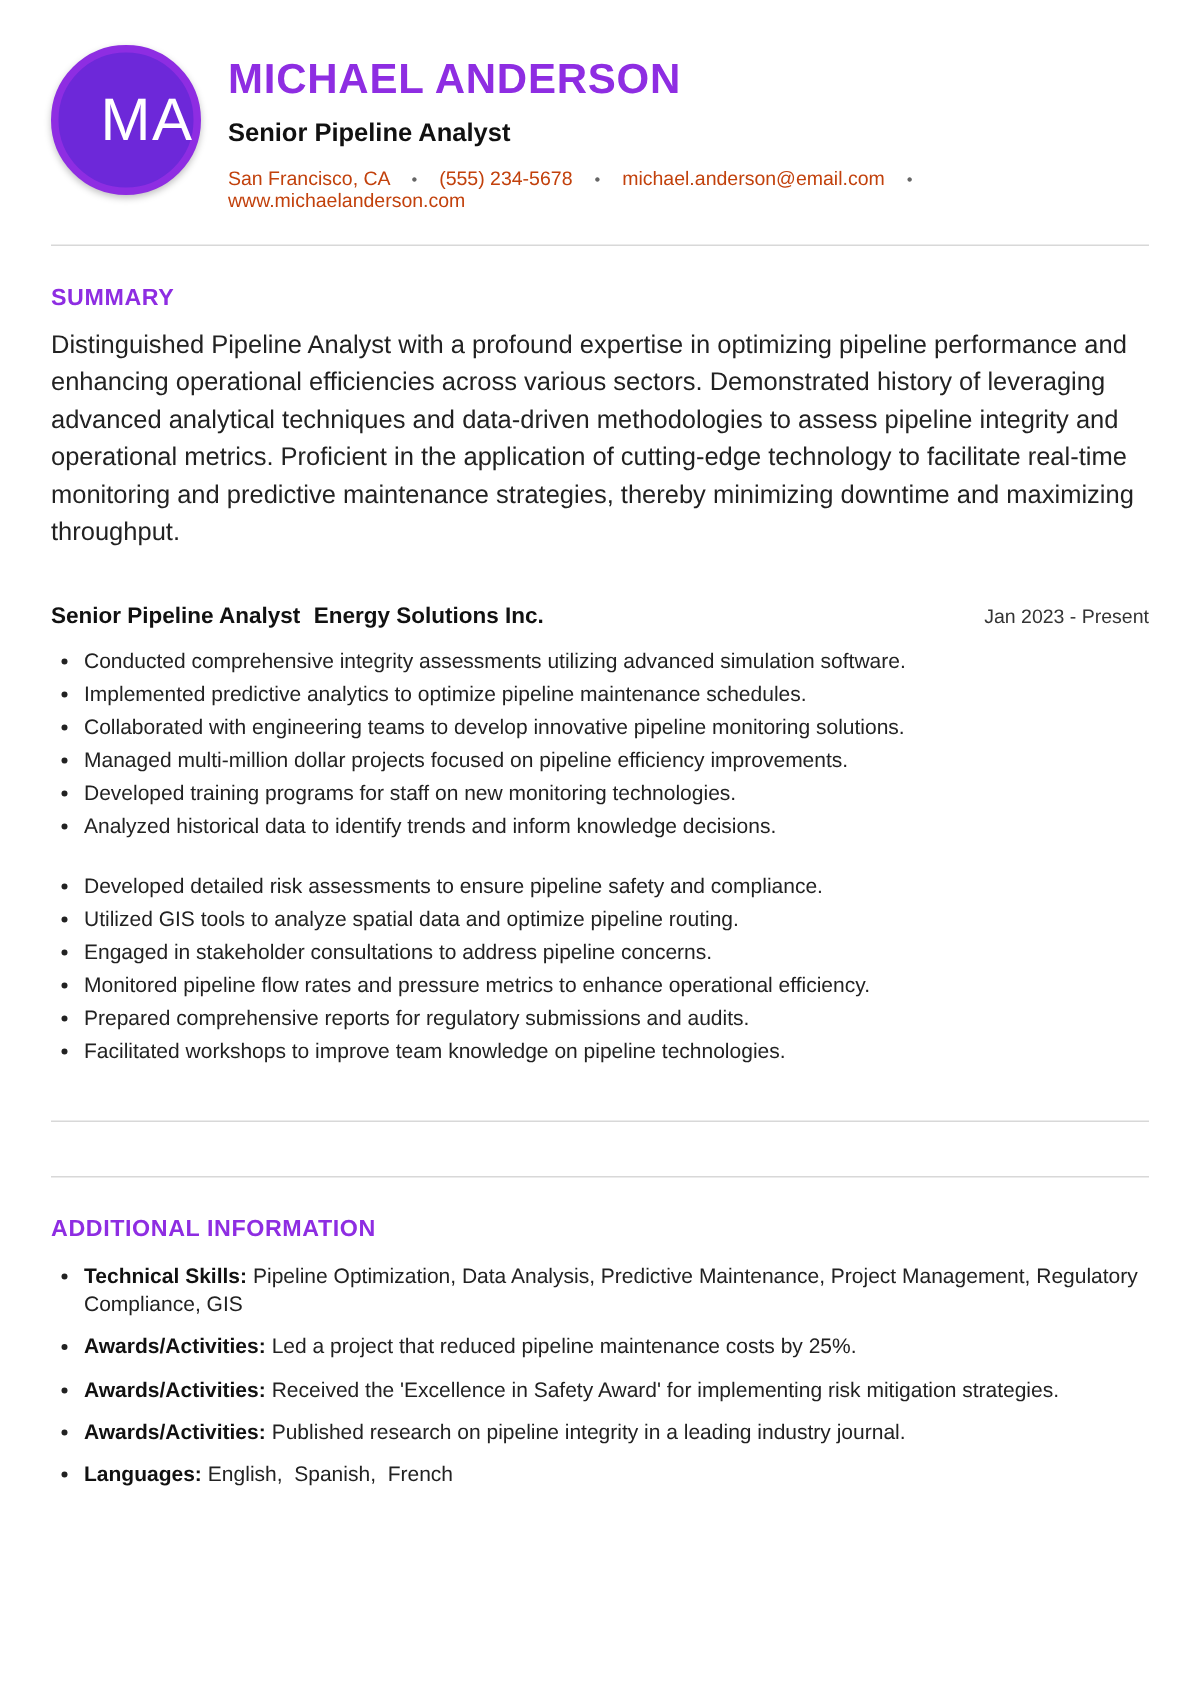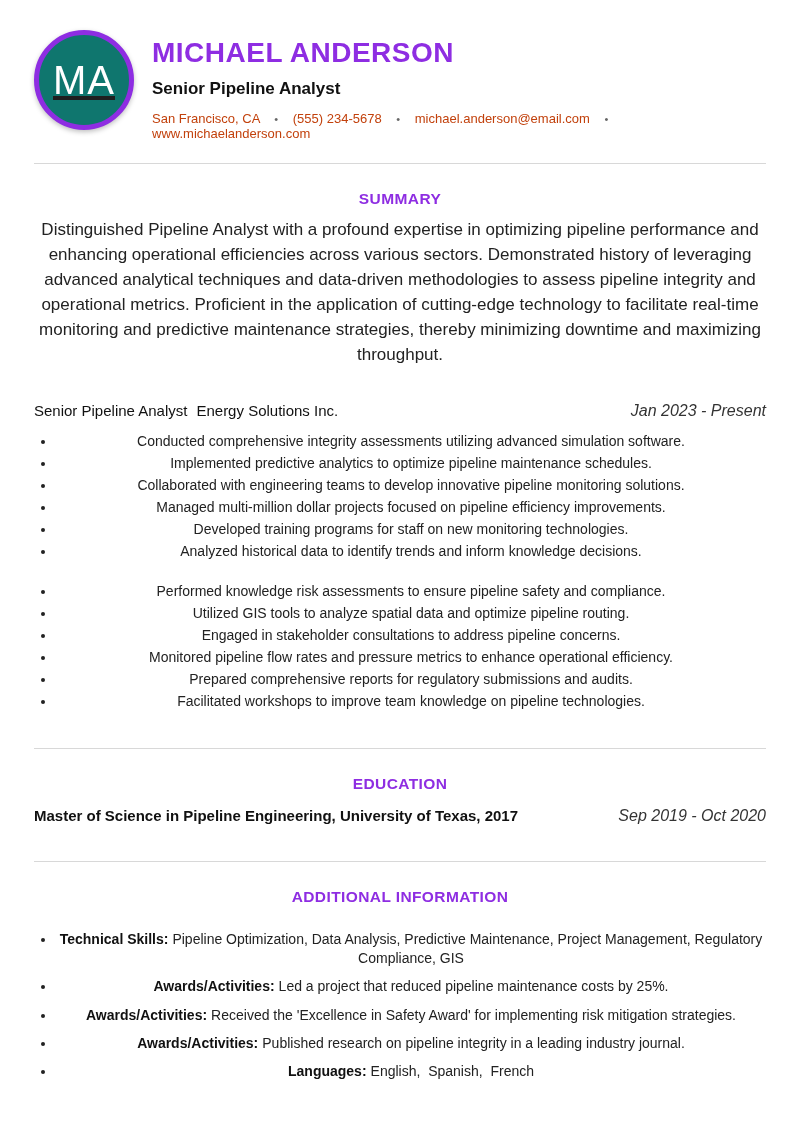--- a/index.html
+++ b/index.html
@@ -17,26 +17,25 @@
   .header {
     display: flex;
     align-items: flex-start;
     gap: 18px;
     padding-bottom: 22px;
     border-bottom: 1px solid #d8d8d8;
   }
   .avatar {
     width: 100px; height: 100px;
     border-radius: 50%;
-    background: #0f766e;
+    background: #6d28d9;
     border: 5px solid var(--accent);
     box-shadow: 0 2px 5px rgba(0,0,0,0.25);
-    display: flex; align-items: center; justify-content: center;
+    display: flex; align-items: center; justify-content: flex-end;
     flex: 0 0 auto;
-    text-decoration: underline;
   }
   .initials {
     color: #ffffff;
     font-size: 40px;
     letter-spacing: 1px;
   }
   .header-text { padding-top: 8px; }
   .name {
     color: var(--accent);
     font-size: 28px;
@@ -52,21 +51,21 @@
   }
   .contact-row {
     margin-top: 12px;
     font-size: 13px;
     color: #c2410c;
   }
   .sep { display: inline-block; margin: 0 11px; color: #666666; }
   .sep::before { content: "•"; font-size: 11px; }
 
   
-  .section { margin-top: 26px; text-align: center; }
+  .section { margin-top: 26px; }
   .section h2 {
     color: var(--accent);
     font-size: 15.5px;
     font-weight: 700;
     letter-spacing: 0.4px;
   }
   .summary-text {
     margin-top: 10px;
     font-size: 17px;
     line-height: 1.47;
@@ -74,25 +73,24 @@
   }
   .section-work { margin-top: 34px; }
 
   
   .job { margin-top: 18px; }
   .job-header {
     display: flex;
     justify-content: space-between;
     align-items: baseline;
   }
-  .job-title-line { font-size: 15px; font-weight: 400; color: #111111; }
+  .job-title-line { font-size: 15px; font-weight: 700; color: #111111; }
   .job-company { margin-left: 9px; }
   .dates {
-    font-size: 16px;
-    font-style: italic;
+    font-size: 13px;
     color: #333333;
     white-space: nowrap;
   }
   ul.bullets { margin-top: 10px; padding-left: 22px; }
   ul.bullets li {
     font-size: 14px;
     line-height: 22px;
     color: #222222;
   }
 
@@ -105,21 +103,21 @@
   
   .edu-row {
     margin-top: 14px;
     display: flex;
     justify-content: space-between;
     align-items: baseline;
   }
   .edu-degree { font-size: 15px; font-weight: 700; color: #111111; }
 
   
-  ul.info-list { margin-top: 24px; padding-left: 22px; }
+  ul.info-list { margin-top: 12px; padding-left: 22px; }
   ul.info-list li {
     font-size: 14px;
     line-height: 1.38;
     color: #222222;
     margin-bottom: 9px;
   }
   ul.info-list strong { margin-right: 4px; color: #111111; }
   .info-text { white-space: pre-wrap; }
 </style>
 </head>
@@ -165,39 +163,32 @@
         <li>Implemented predictive analytics to optimize pipeline maintenance schedules.</li>
         <li>Collaborated with engineering teams to develop innovative pipeline monitoring solutions.</li>
         <li>Managed multi-million dollar projects focused on pipeline efficiency improvements.</li>
         <li>Developed training programs for staff on new monitoring technologies.</li>
         <li>Analyzed historical data to identify trends and inform knowledge decisions.</li>
       </ul>
     </div>
 
     <div class="job">
       <ul class="bullets">
-        <li>Performed knowledge risk assessments to ensure pipeline safety and compliance.</li>
+        <li>Developed detailed risk assessments to ensure pipeline safety and compliance.</li>
         <li>Utilized GIS tools to analyze spatial data and optimize pipeline routing.</li>
         <li>Engaged in stakeholder consultations to address pipeline concerns.</li>
         <li>Monitored pipeline flow rates and pressure metrics to enhance operational efficiency.</li>
         <li>Prepared comprehensive reports for regulatory submissions and audits.</li>
         <li>Facilitated workshops to improve team knowledge on pipeline technologies.</li>
       </ul>
     </div>
   </section>
 
   <hr class="divider">
 
-  <section class="section">
-    <h2>EDUCATION</h2>
-    <div class="edu-row">
-      <span class="edu-degree">Master of Science in Pipeline Engineering, University of Texas, 2017</span>
-      <span class="dates">Sep 2019 - Oct 2020</span>
-    </div>
-  </section>
 
   <hr class="divider">
 
   <section class="section">
     <h2>ADDITIONAL INFORMATION</h2>
     <ul class="info-list">
       <li><strong>Technical Skills:</strong><span class="info-text">Pipeline Optimization, Data Analysis, Predictive Maintenance, Project Management, Regulatory Compliance, GIS</span></li>
       <li><strong>Awards/Activities:</strong><span class="info-text">Led a project that reduced pipeline maintenance costs by 25%.</span></li>
       <li><strong>Awards/Activities:</strong><span class="info-text">Received the 'Excellence in Safety Award' for implementing risk mitigation strategies.</span></li>
       <li><strong>Awards/Activities:</strong><span class="info-text">Published research on pipeline integrity in a leading industry journal.</span></li>

